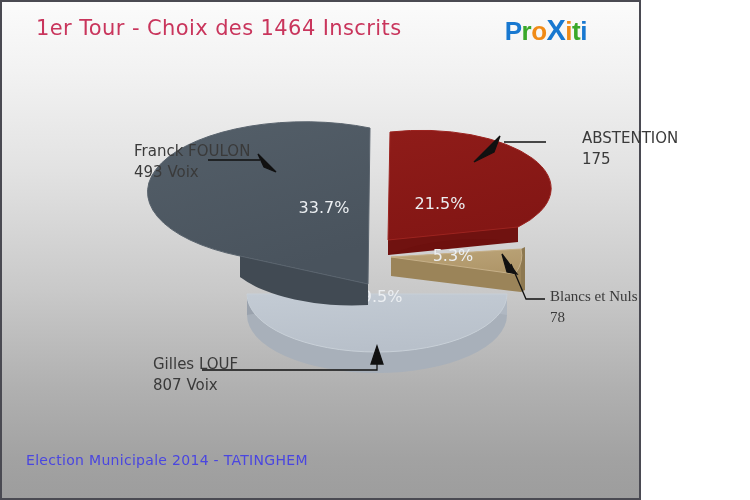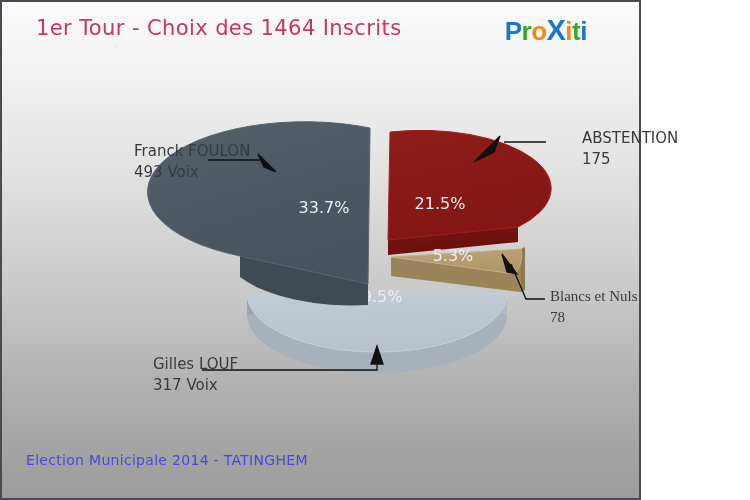--- a/index.html
+++ b/index.html
@@ -150,18 +150,18 @@
     <span class="cl-line2">175</span>
   </div>
 
   <div class="callout" id="cl-blancs">
     <span>Blancs et Nuls</span>
     <span class="cl-line2">78</span>
   </div>
 
   <div class="callout" id="cl-louf">
     <span>Gilles LOUF</span>
-    <span class="cl-line2">317 Voix</span>
+    <span class="cl-line2">807 Voix</span>
   </div>
 
   <div id="footer">Election Municipale 2014 - TATINGHEM</div>
 
 </div>
 
 </body></html>

